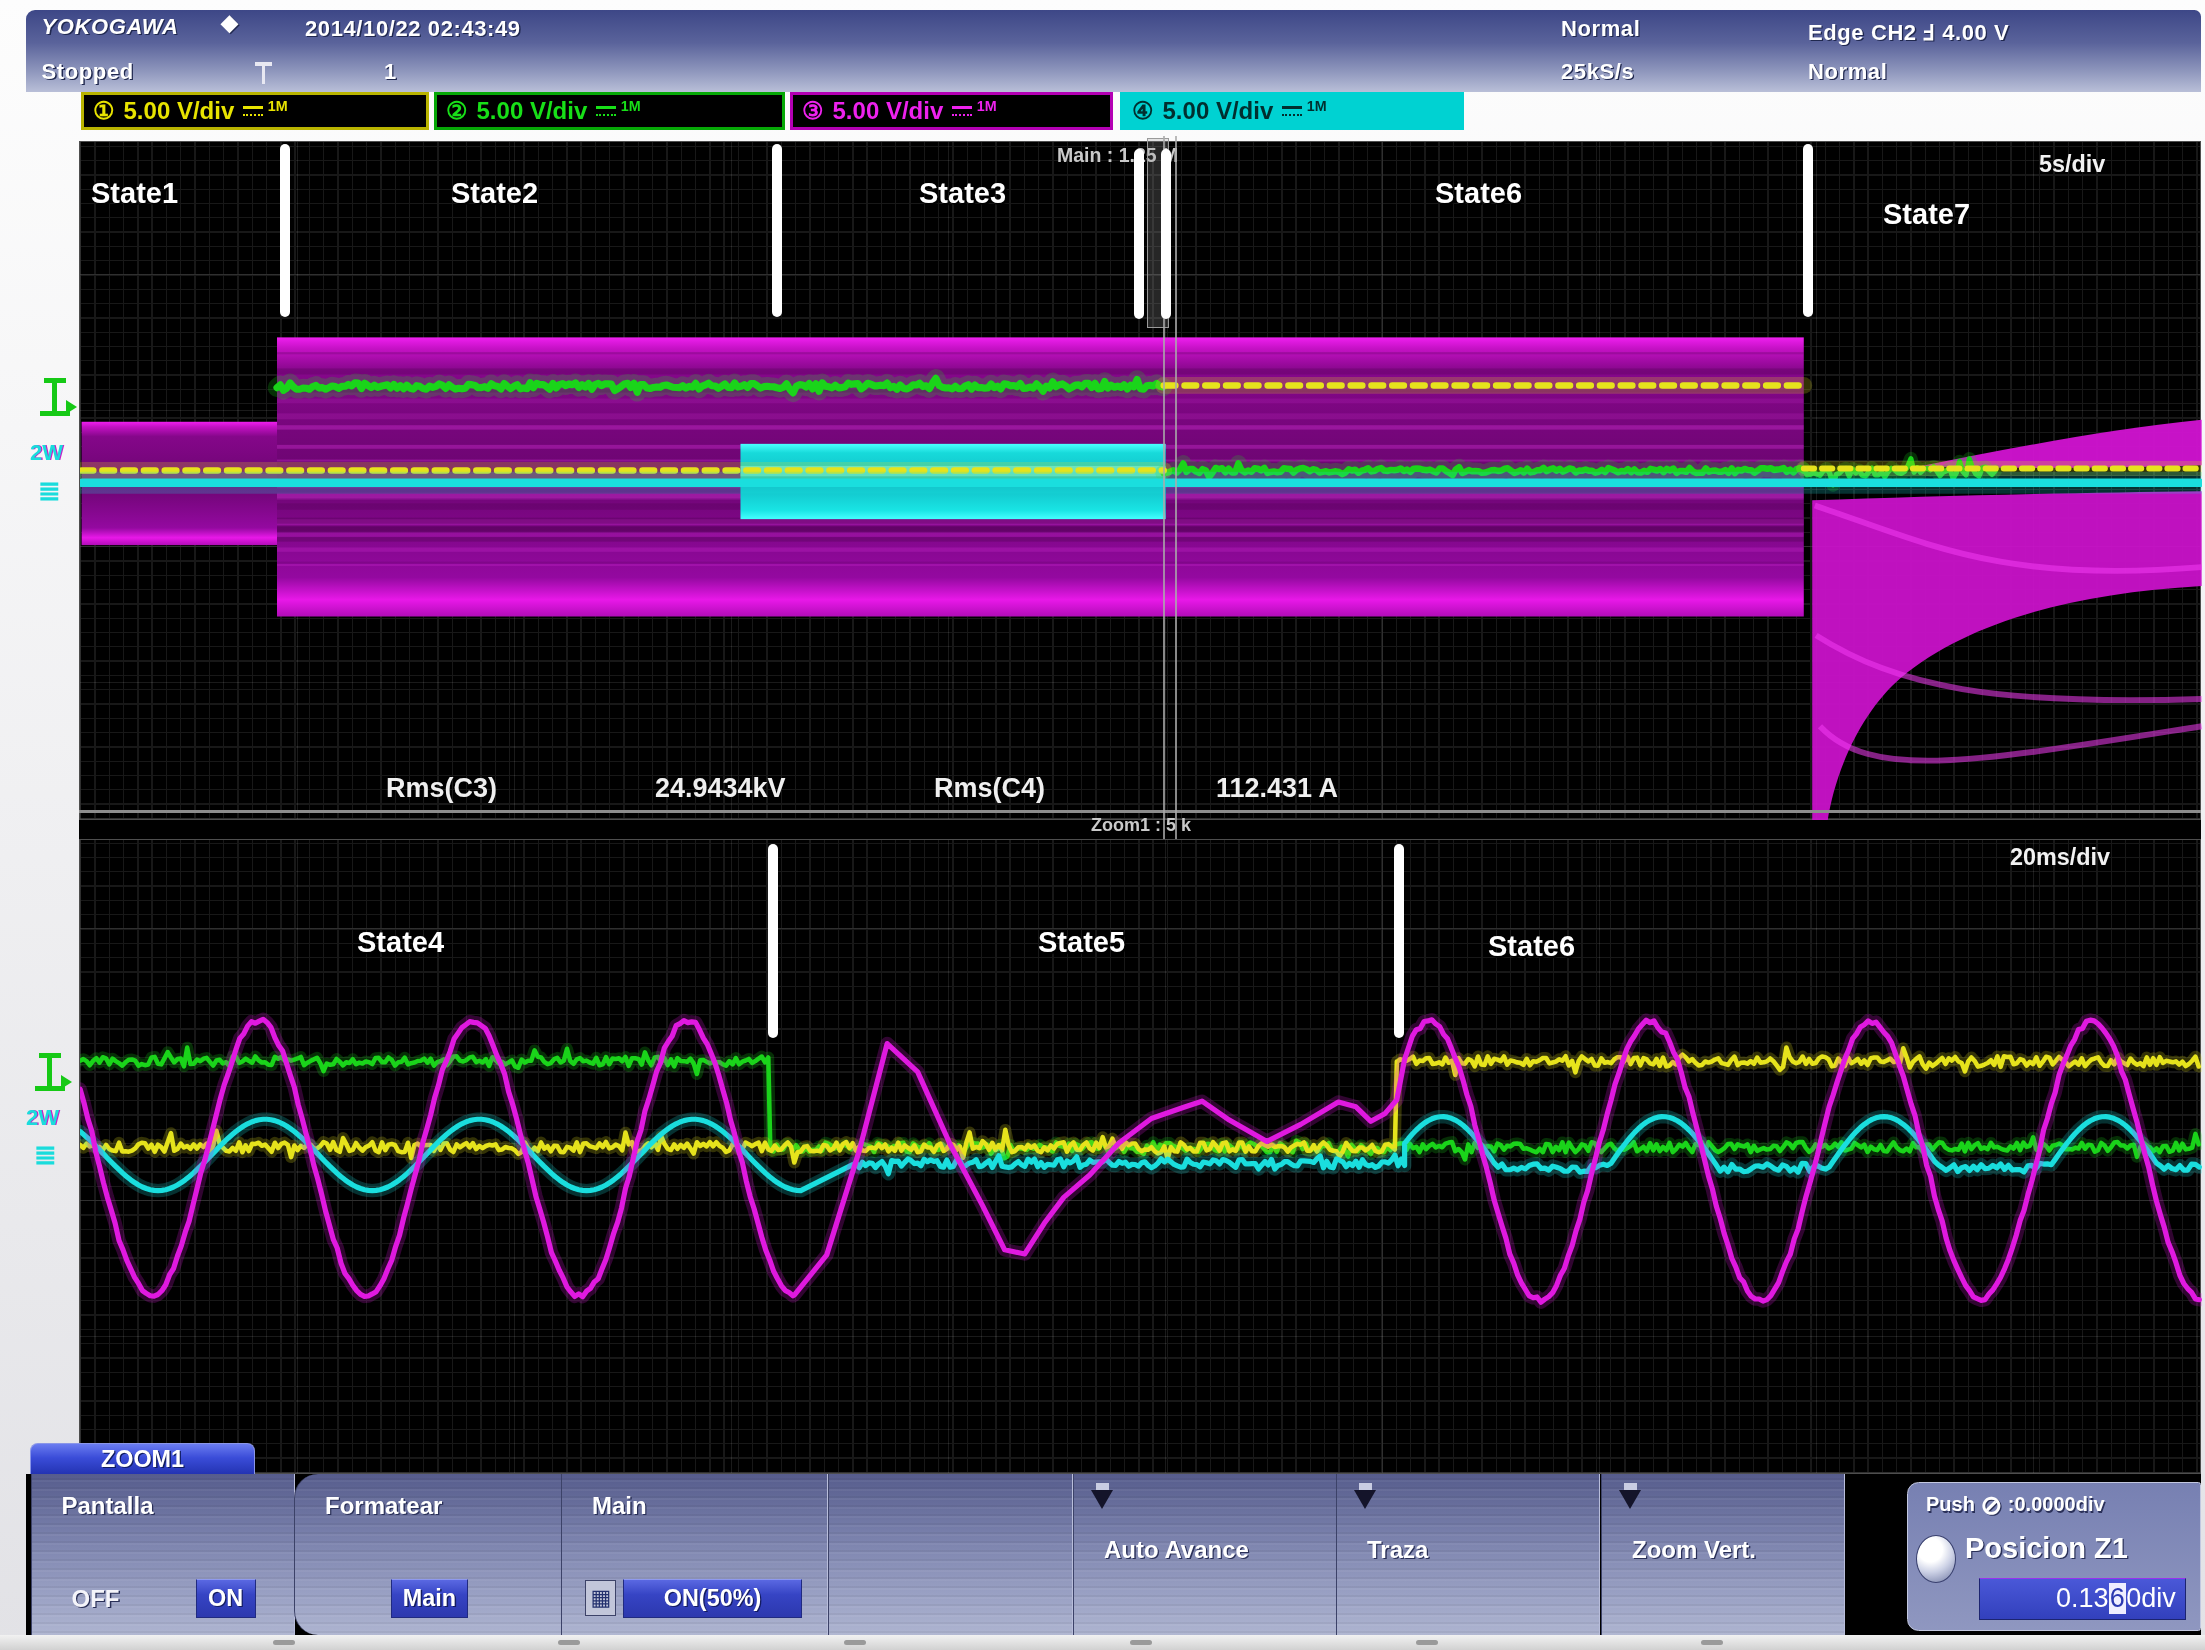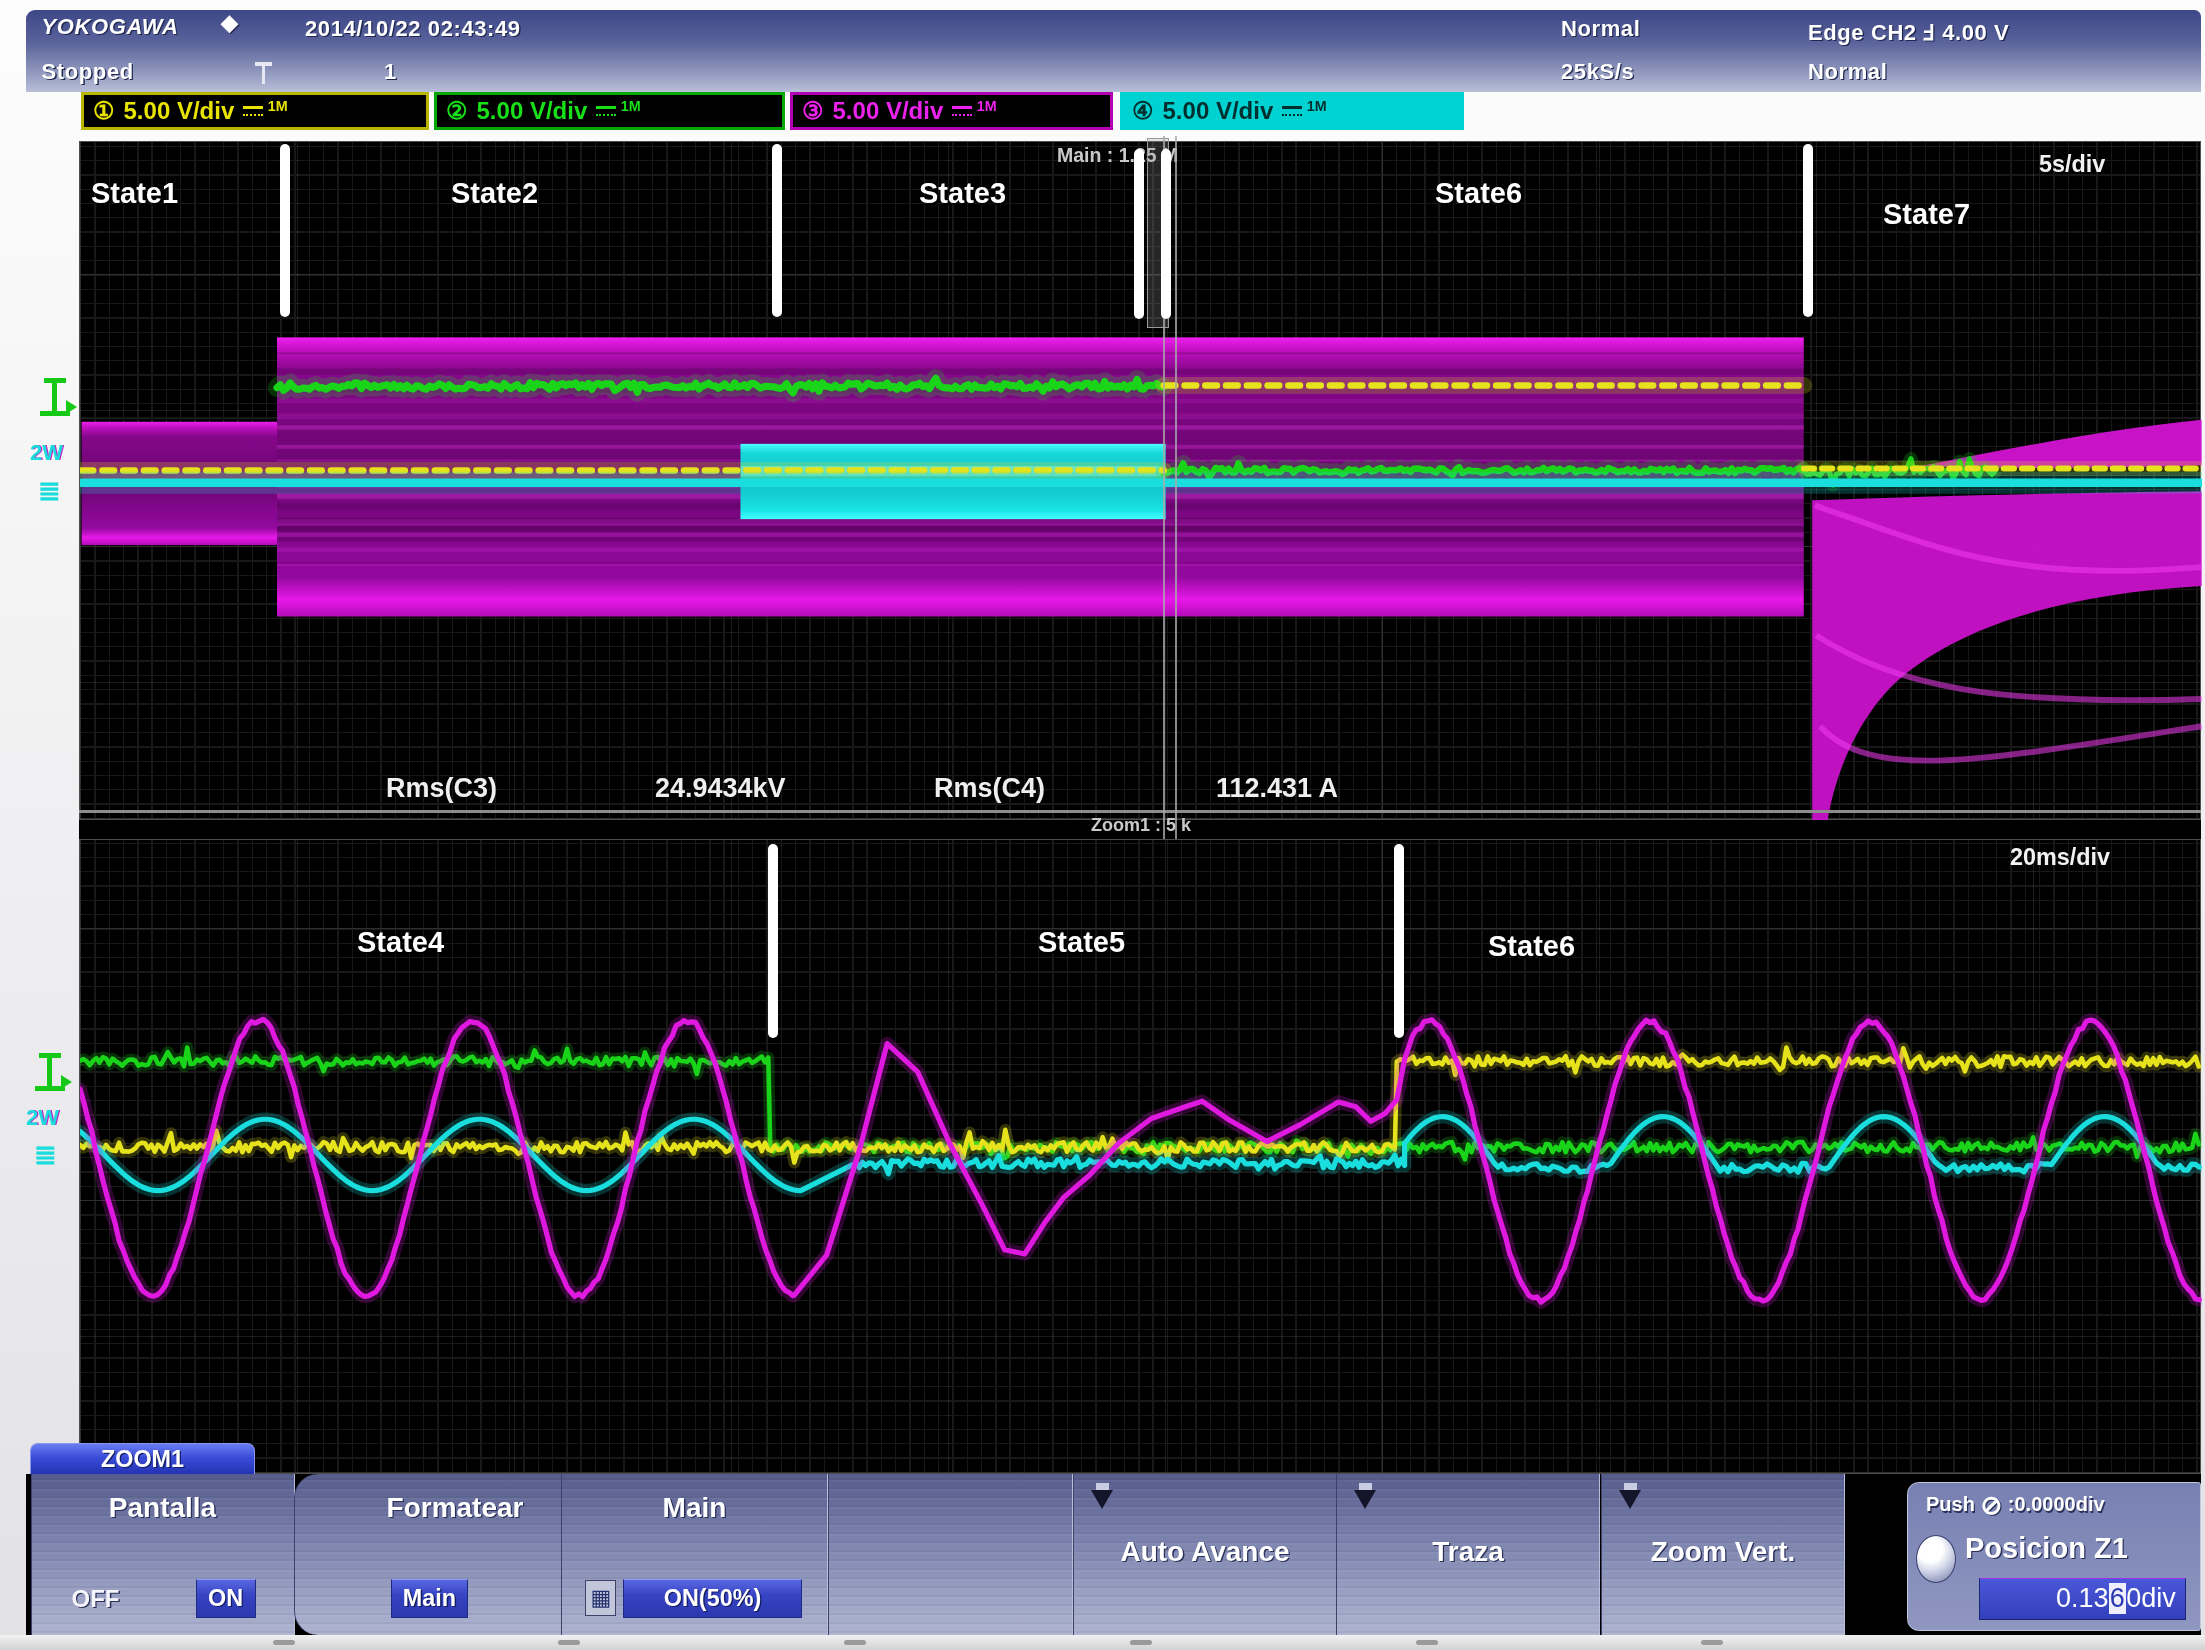--- a/index.html
+++ b/index.html
@@ -75,21 +75,21 @@
   #zoom-tab { left:30px; top:1443px; width:225px; height:32px; border-radius:7.8px 7.8px 0 0;
     background:linear-gradient(180deg,#6a7cf0 0%, #3a4cd8 45%, #2232b0 100%);
     border:1.3px solid #8a96e8; border-bottom:none; color:#fff; font-size:23.4px; font-weight:bold;
     display:flex; align-items:center; justify-content:center; text-shadow:1.3px 1.3px 0 #101c60; z-index:40;}
   #menubar { left:26px; top:1474px; width:2175px; height:161px; background:#000; z-index:41; }
   .mcell { position:absolute; top:0; height:161px;
     background:linear-gradient(180deg,#565c8c 0%, #767da9 35%, #9aa1c4 75%, #aeb4d0 100%);
     background-image:repeating-linear-gradient(0deg, rgba(255,255,255,.05) 0 1.9px, rgba(0,0,0,.05) 1.9px 3.9px, transparent 3.9px 9px),
       linear-gradient(180deg,#565c8c 0%, #767da9 35%, #9aa1c4 75%, #aeb4d0 100%);
     border-left:1.9px solid #3c4268; border-right:0.6px solid #b9bedb; }
-  .mtitle { position:absolute; width:100%; top:18px; text-align:center; color:#fff; font-size:28px; font-weight:bold; text-shadow:1.3px 1.3px 0 #2a3058; white-space:nowrap;}
+  .mtitle { position:absolute; width:100%; top:18px; color:#fff; font-size:24px; font-weight:bold; text-shadow:1.3px 1.3px 0 #2a3058; white-space:nowrap;padding-left:30px;}
   .mtitle.mid { top:62px; }
   .opt-plain { position:absolute; bottom:22px; color:#f4f4fa; font-size:24px; font-weight:bold; text-shadow:1.3px 1.3px 0 #2a3058;}
   .opt-box { position:absolute; bottom:17px; height:39px; background:linear-gradient(180deg,#5a68e2,#3644c4 40%,#2c38ae);
     border:1.3px solid #202a80; border-top:1.3px solid #8f9af0; color:#fff; font-size:23.4px; font-weight:bold;
     display:flex; align-items:center; justify-content:center; text-shadow:1.3px 1.3px 0 #141c60; white-space:nowrap;}
   .ddown { position:absolute; left:17px; top:9px; width:23.4px; height:29px; }
   .ddown::before { content:""; position:absolute; left:5.2px; top:0; width:13px; height:6.5px; background:#c9cde2; }
   .ddown::after { content:""; position:absolute; left:0; top:6.5px; width:0; height:0;
     border-top:19.5px solid #14142a; border-left:11.7px solid transparent; border-right:11.7px solid transparent; }
   .disp-icon { position:absolute; bottom:19.5px; width:31px; height:36px; background:#c2c6da; color:#23306e;

